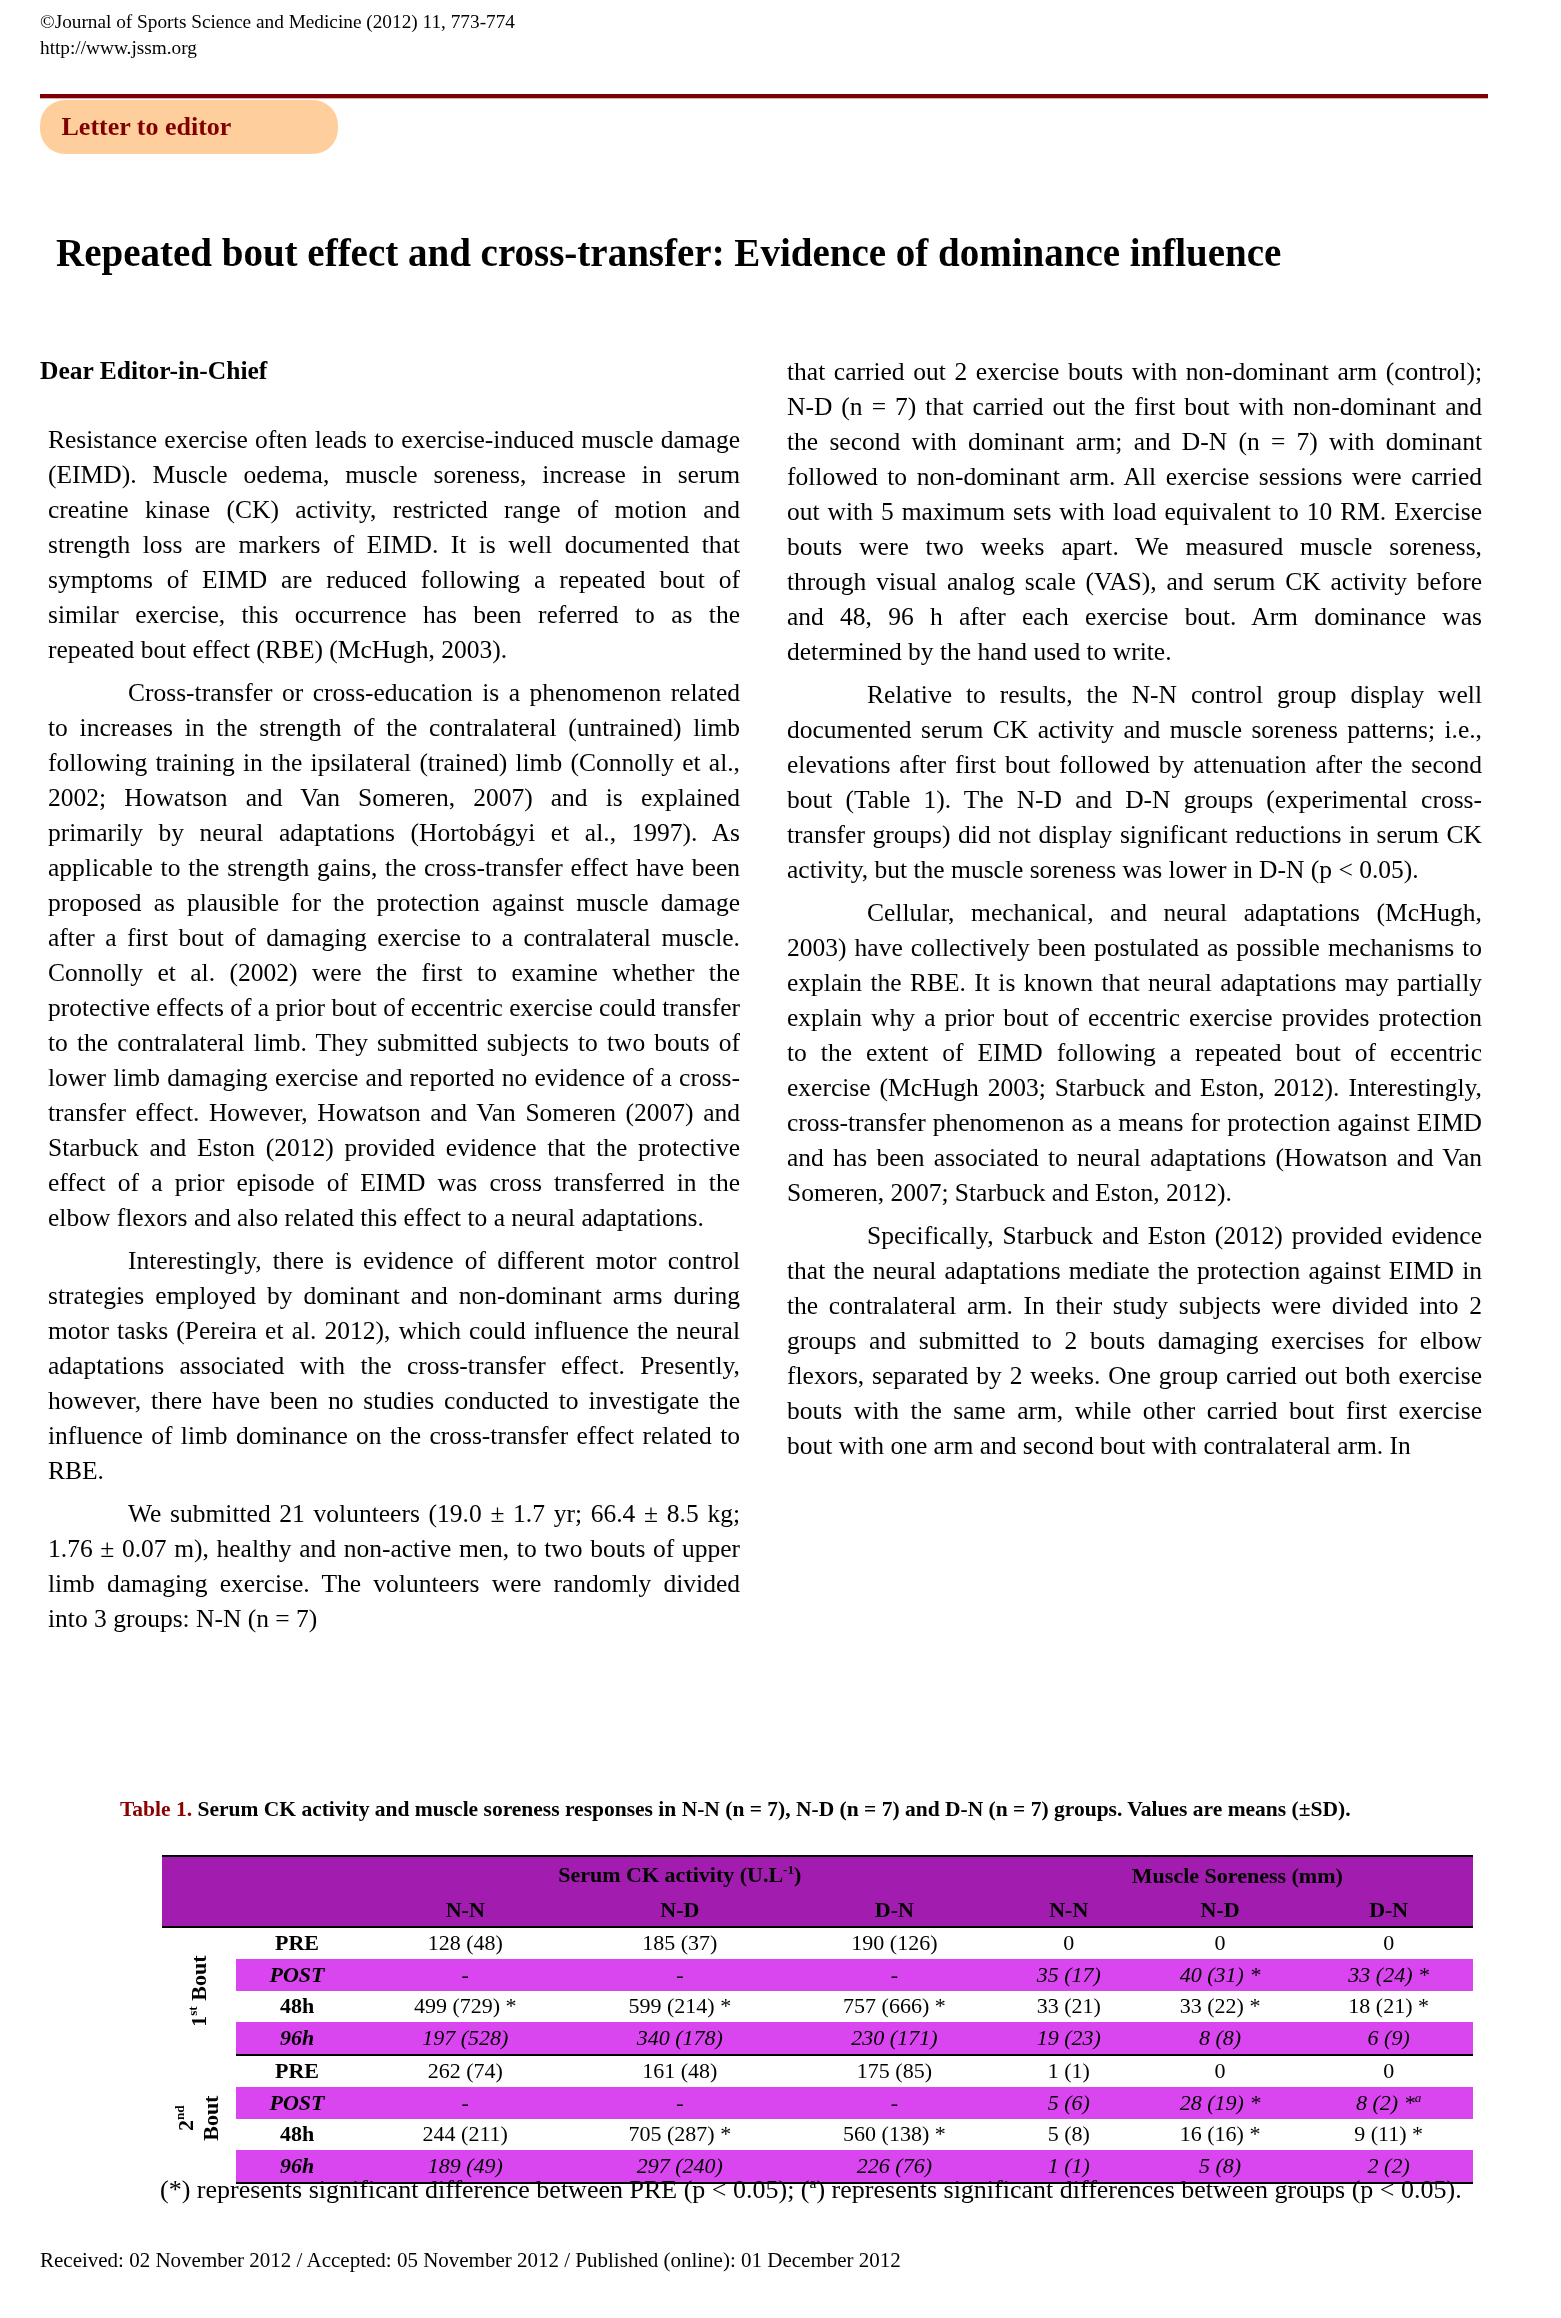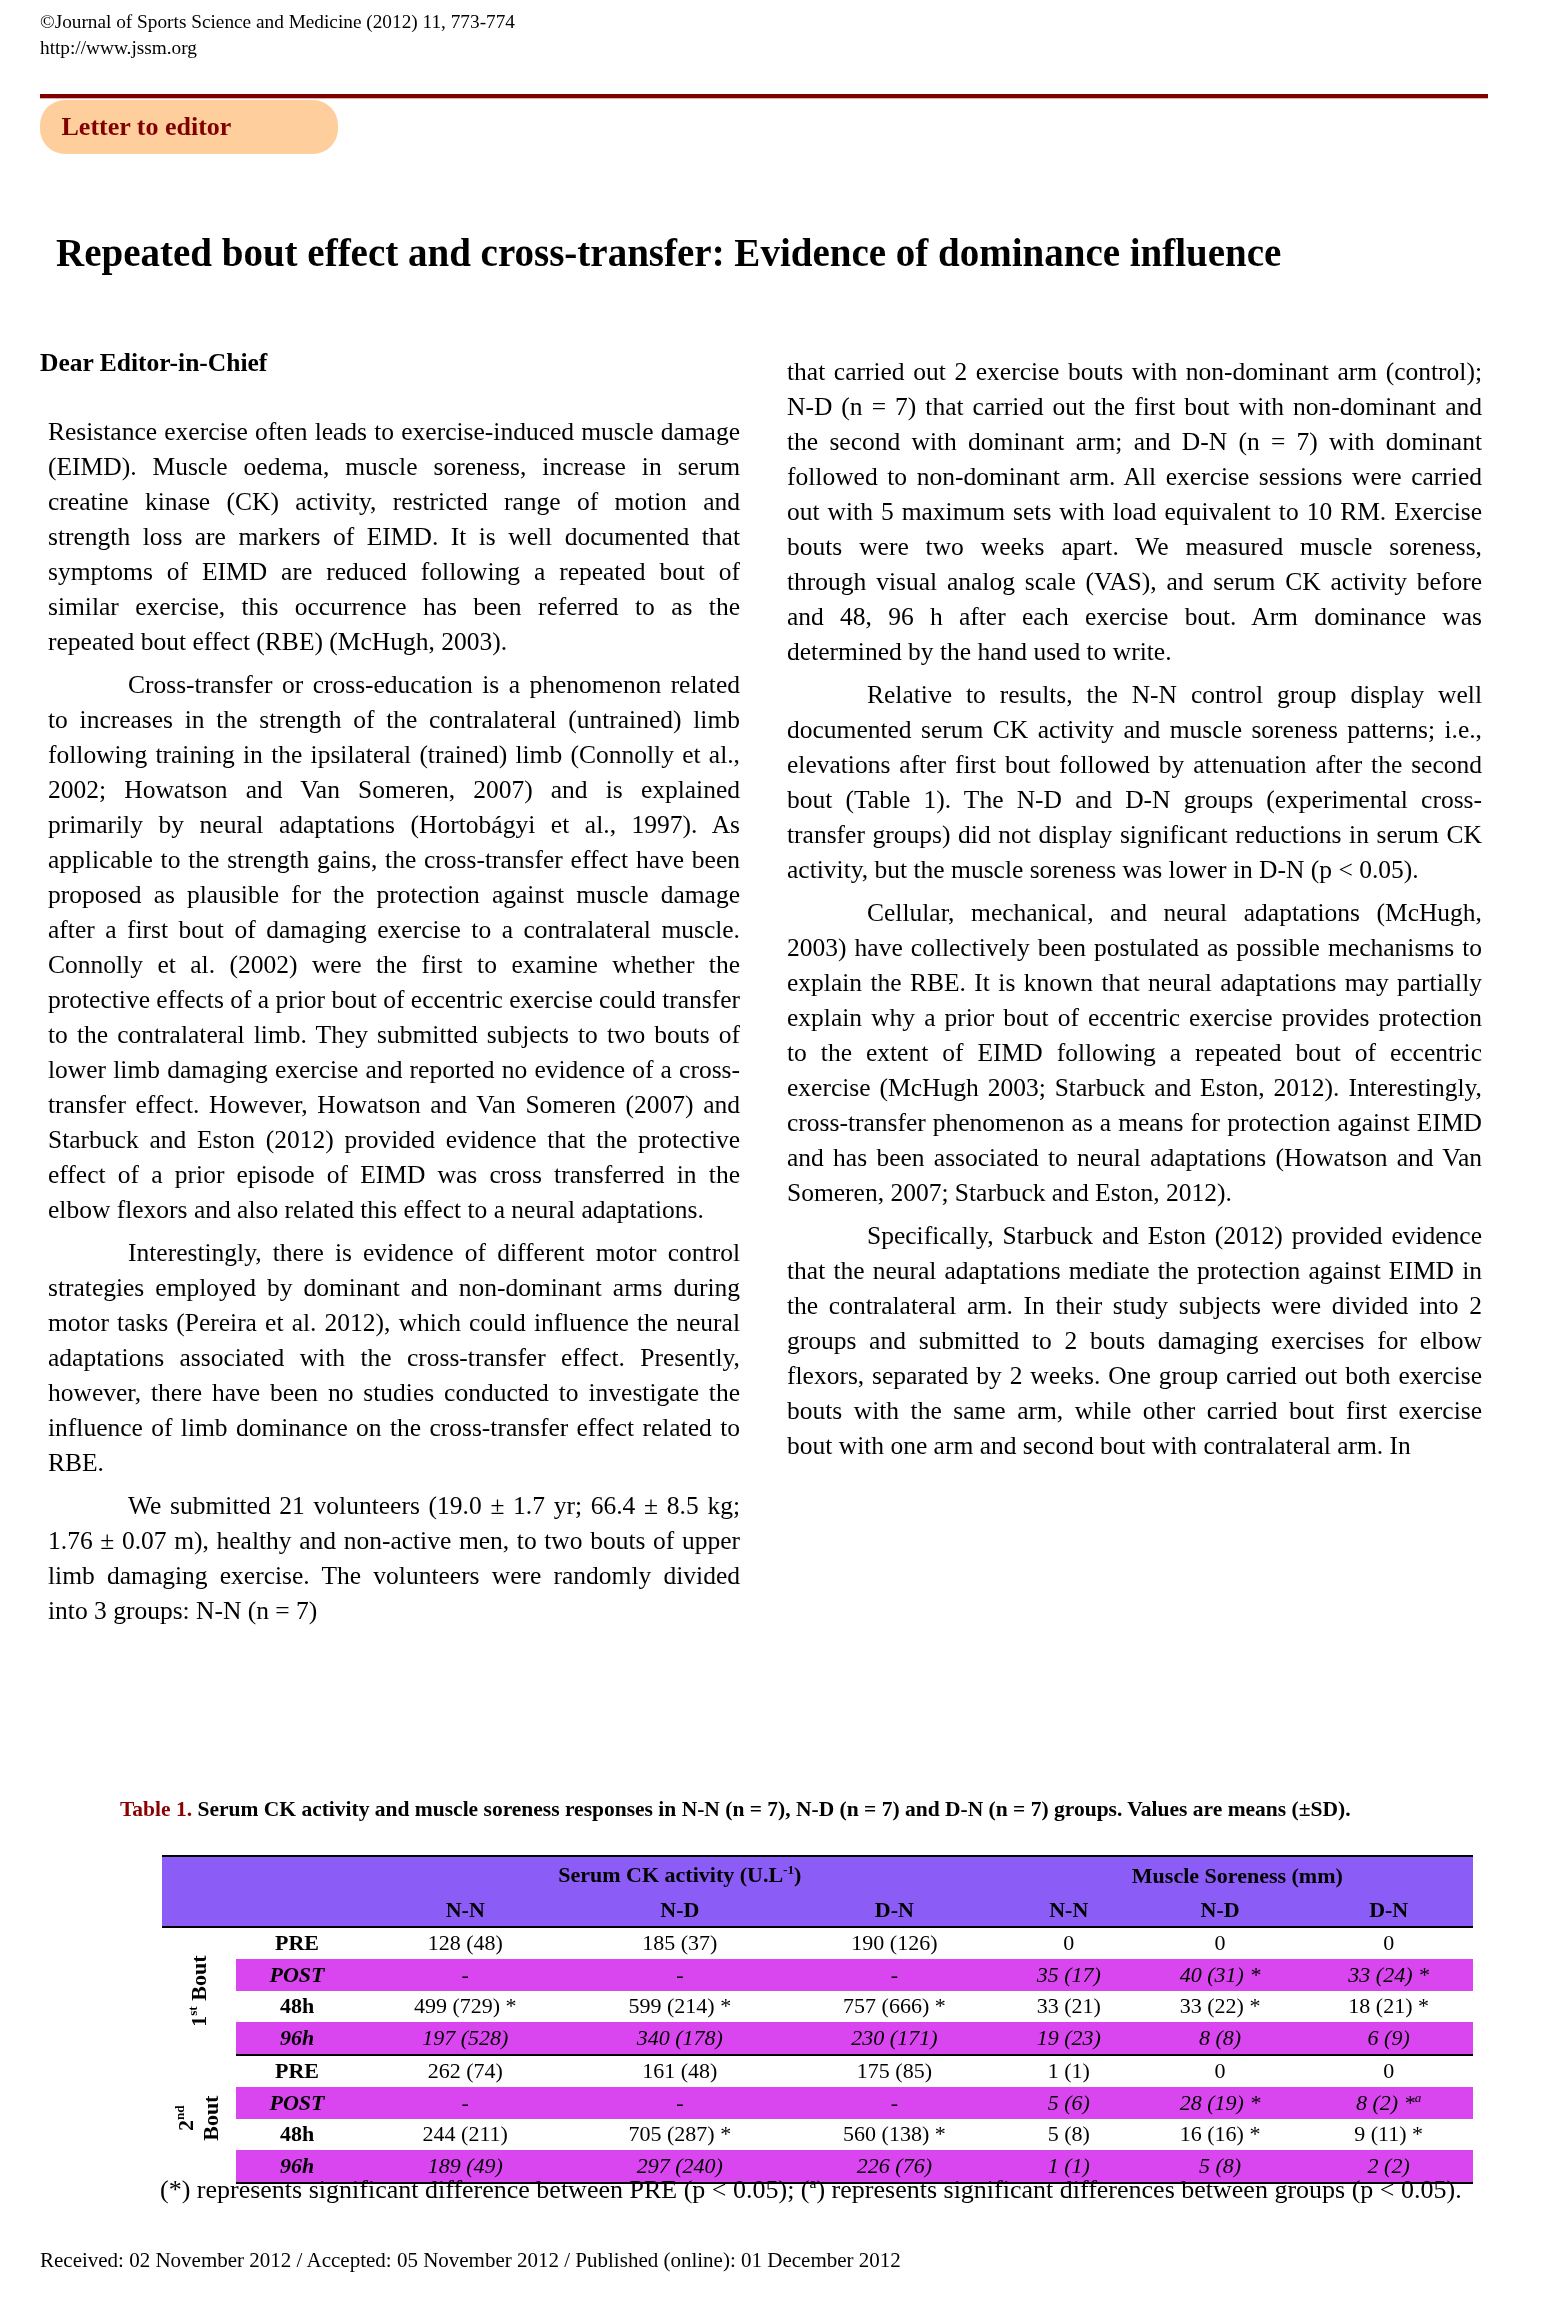--- a/index.html
+++ b/index.html
@@ -13,31 +13,31 @@
   .rule { position: absolute; left: 40px; width: 1448px; top: 94px; height: 3.6px; background: #800000; border-bottom: 0.7px solid #d8b0b0; }
   .article-type {
     position: absolute; left: 40px; top: 100px; width: 298px; height: 54px;
     background: #fecf9c; color: #800000; font-weight: bold; font-size: 26px;
     display: flex; align-items: center; padding-left: 21.5px; box-sizing: border-box; border-radius: 25px;
   }
   .title { position: absolute; left: 56px; top: 230px; font-size: 39px; font-weight: bold; white-space: nowrap; }
   .col { position: absolute; font-size: 25.5px; line-height: 35px; text-align: justify; }
   #col-left { left: 40px; top: 346px; width: 708px; }
   #col-right { left: 779px; top: 346px; width: 711px; }
-  .salutation { font-weight: bold; margin: 0 0 34px 0; line-height: 34px; }
+  .salutation { font-weight: bold; margin: 8px 0 34px 0; line-height: 34px; }
   .col p { margin: 8px; }
   .col p.indent { text-indent: 80px; }
   .caption { position: absolute; left: 120px; top: 1793px; width: 1360px; font-size: 21.5px; line-height: 32px; font-weight: bold; }
   .caption .lbl { color: #8b0000; }
   table.data {
     position: absolute; left: 162px; top: 1855px; width: 1311px;
     border-collapse: collapse; font-size: 22px;
   }
   table.data td, table.data th { text-align: center; padding: 0; height: 31.5px; }
-  table.data thead tr { background: #8b5cf6; }
+  table.data thead tr { background: #a21caf; }
   table.data thead tr.top th { border-top: 2.9px solid #000; height: 37px; }
   table.data thead tr.sub th { border-bottom: 2.9px solid #000; height: 31.5px; }
   table.data th { font-weight: bold; }
   td.bout-label { width: 74px; background: #fff !important; font-weight: bold; font-size: 22px; }
   td.bout-label .rot { display: inline-block; transform: rotate(-90deg); white-space: nowrap; }
   td.time { font-weight: bold; width: 122px; }
   tr.shade td:not(.bout-label) { background: #d946ef; font-style: italic; }
   tbody.b1 tr:last-child td { border-bottom: 2.9px solid #000; }
   tbody.b2 tr:last-child td { border-bottom: 2.9px solid #000; }
   sup { font-size: 60%; }

